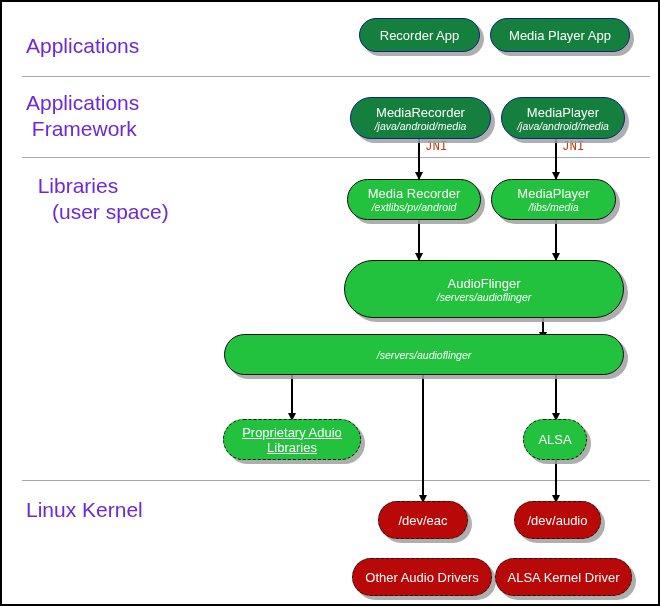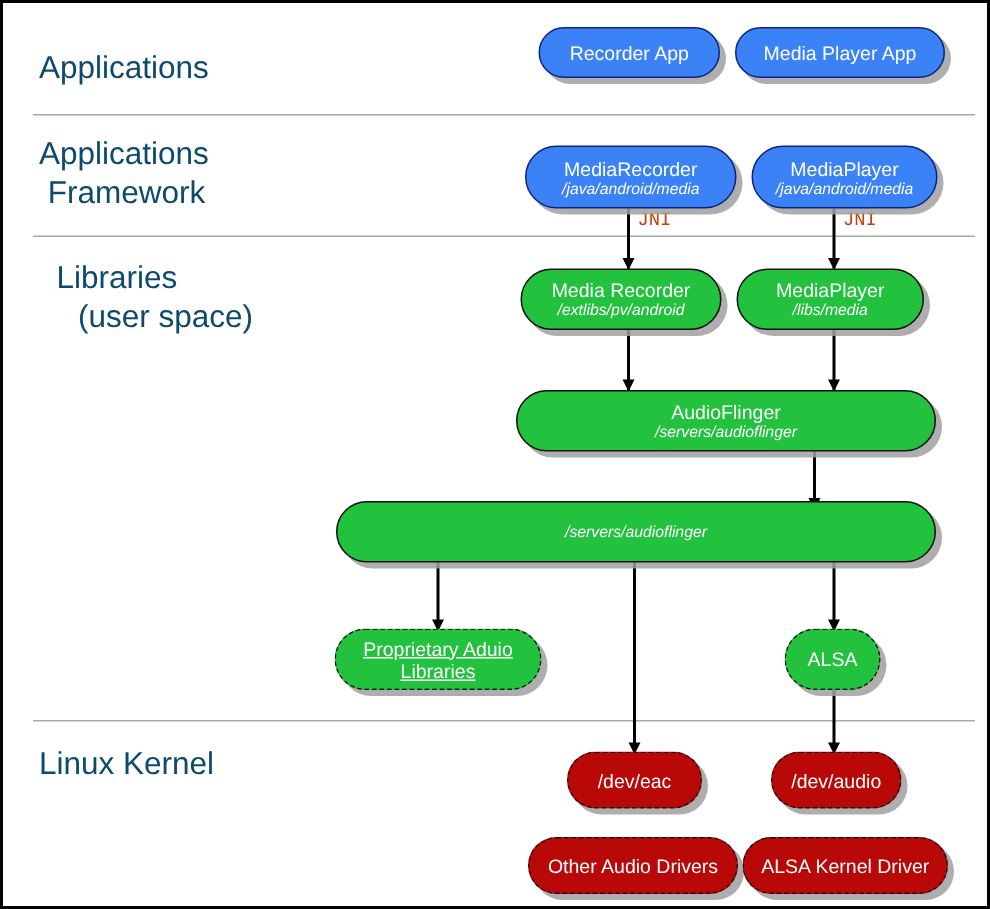--- a/index.html
+++ b/index.html
@@ -24,21 +24,21 @@
   .divider {
     position: absolute;
     left: 20px;
     width: 628px;
     height: 1px;
     background: #a8a8a8;
   }
   
   .layer-label {
     position: absolute;
-    color: #0c4a6e;
+    color: #6d28d9;
     font-size: 21px;
     line-height: 26px;
     white-space: pre;
     letter-spacing: 0px;
   }
   
   .conn {
     position: absolute;
     background: #000000;
     width: 1.6px;
@@ -78,21 +78,21 @@
   }
   .node .sub {
     font-size: 10.5px;
     line-height: 12px;
     white-space: nowrap;
     font-style: italic;
   }
   .node.two-line .title { margin-bottom: 0px; }
 
   .node.blue {
-    background: #3b82f6;
+    background: #15803d;
     border: 1.5px solid #0d2480;
   }
   .node.green {
     background: #22c13e;
     border: 1.6px solid #101010;
   }
   .node.green-dashed {
     background: #22c13e;
     border: 1.8px dashed #101010;
   }
@@ -171,21 +171,21 @@
   <div class="node green two-line" style="left:345px; top:177px; width:134px; height:41px;">
     <span class="title">Media Recorder</span>
     <span class="sub">/extlibs/pv/android</span>
   </div>
 
   <div class="node green two-line" style="left:489px; top:177px; width:125px; height:41px;">
     <span class="title">MediaPlayer</span>
     <span class="sub">/libs/media</span>
   </div>
 
-  <div class="node green two-line" style="left:342px; top:258px; width:280px; height:41px;">
+  <div class="node green two-line" style="left:342px; top:258px; width:280px; height:58px;">
     <span class="title">AudioFlinger</span>
     <span class="sub">/servers/audioflinger</span>
   </div>
 
   <div class="node green two-line" style="left:222px; top:332px; width:400px; height:41px;">
     <span class="sub">/servers/audioflinger</span>
   </div>
 
   <div class="node green-dashed wrap" style="left:221px; top:417px; width:138px; height:41px; padding:0 10px;">
     <span class="title">Proprietary Aduio Libraries</span>

